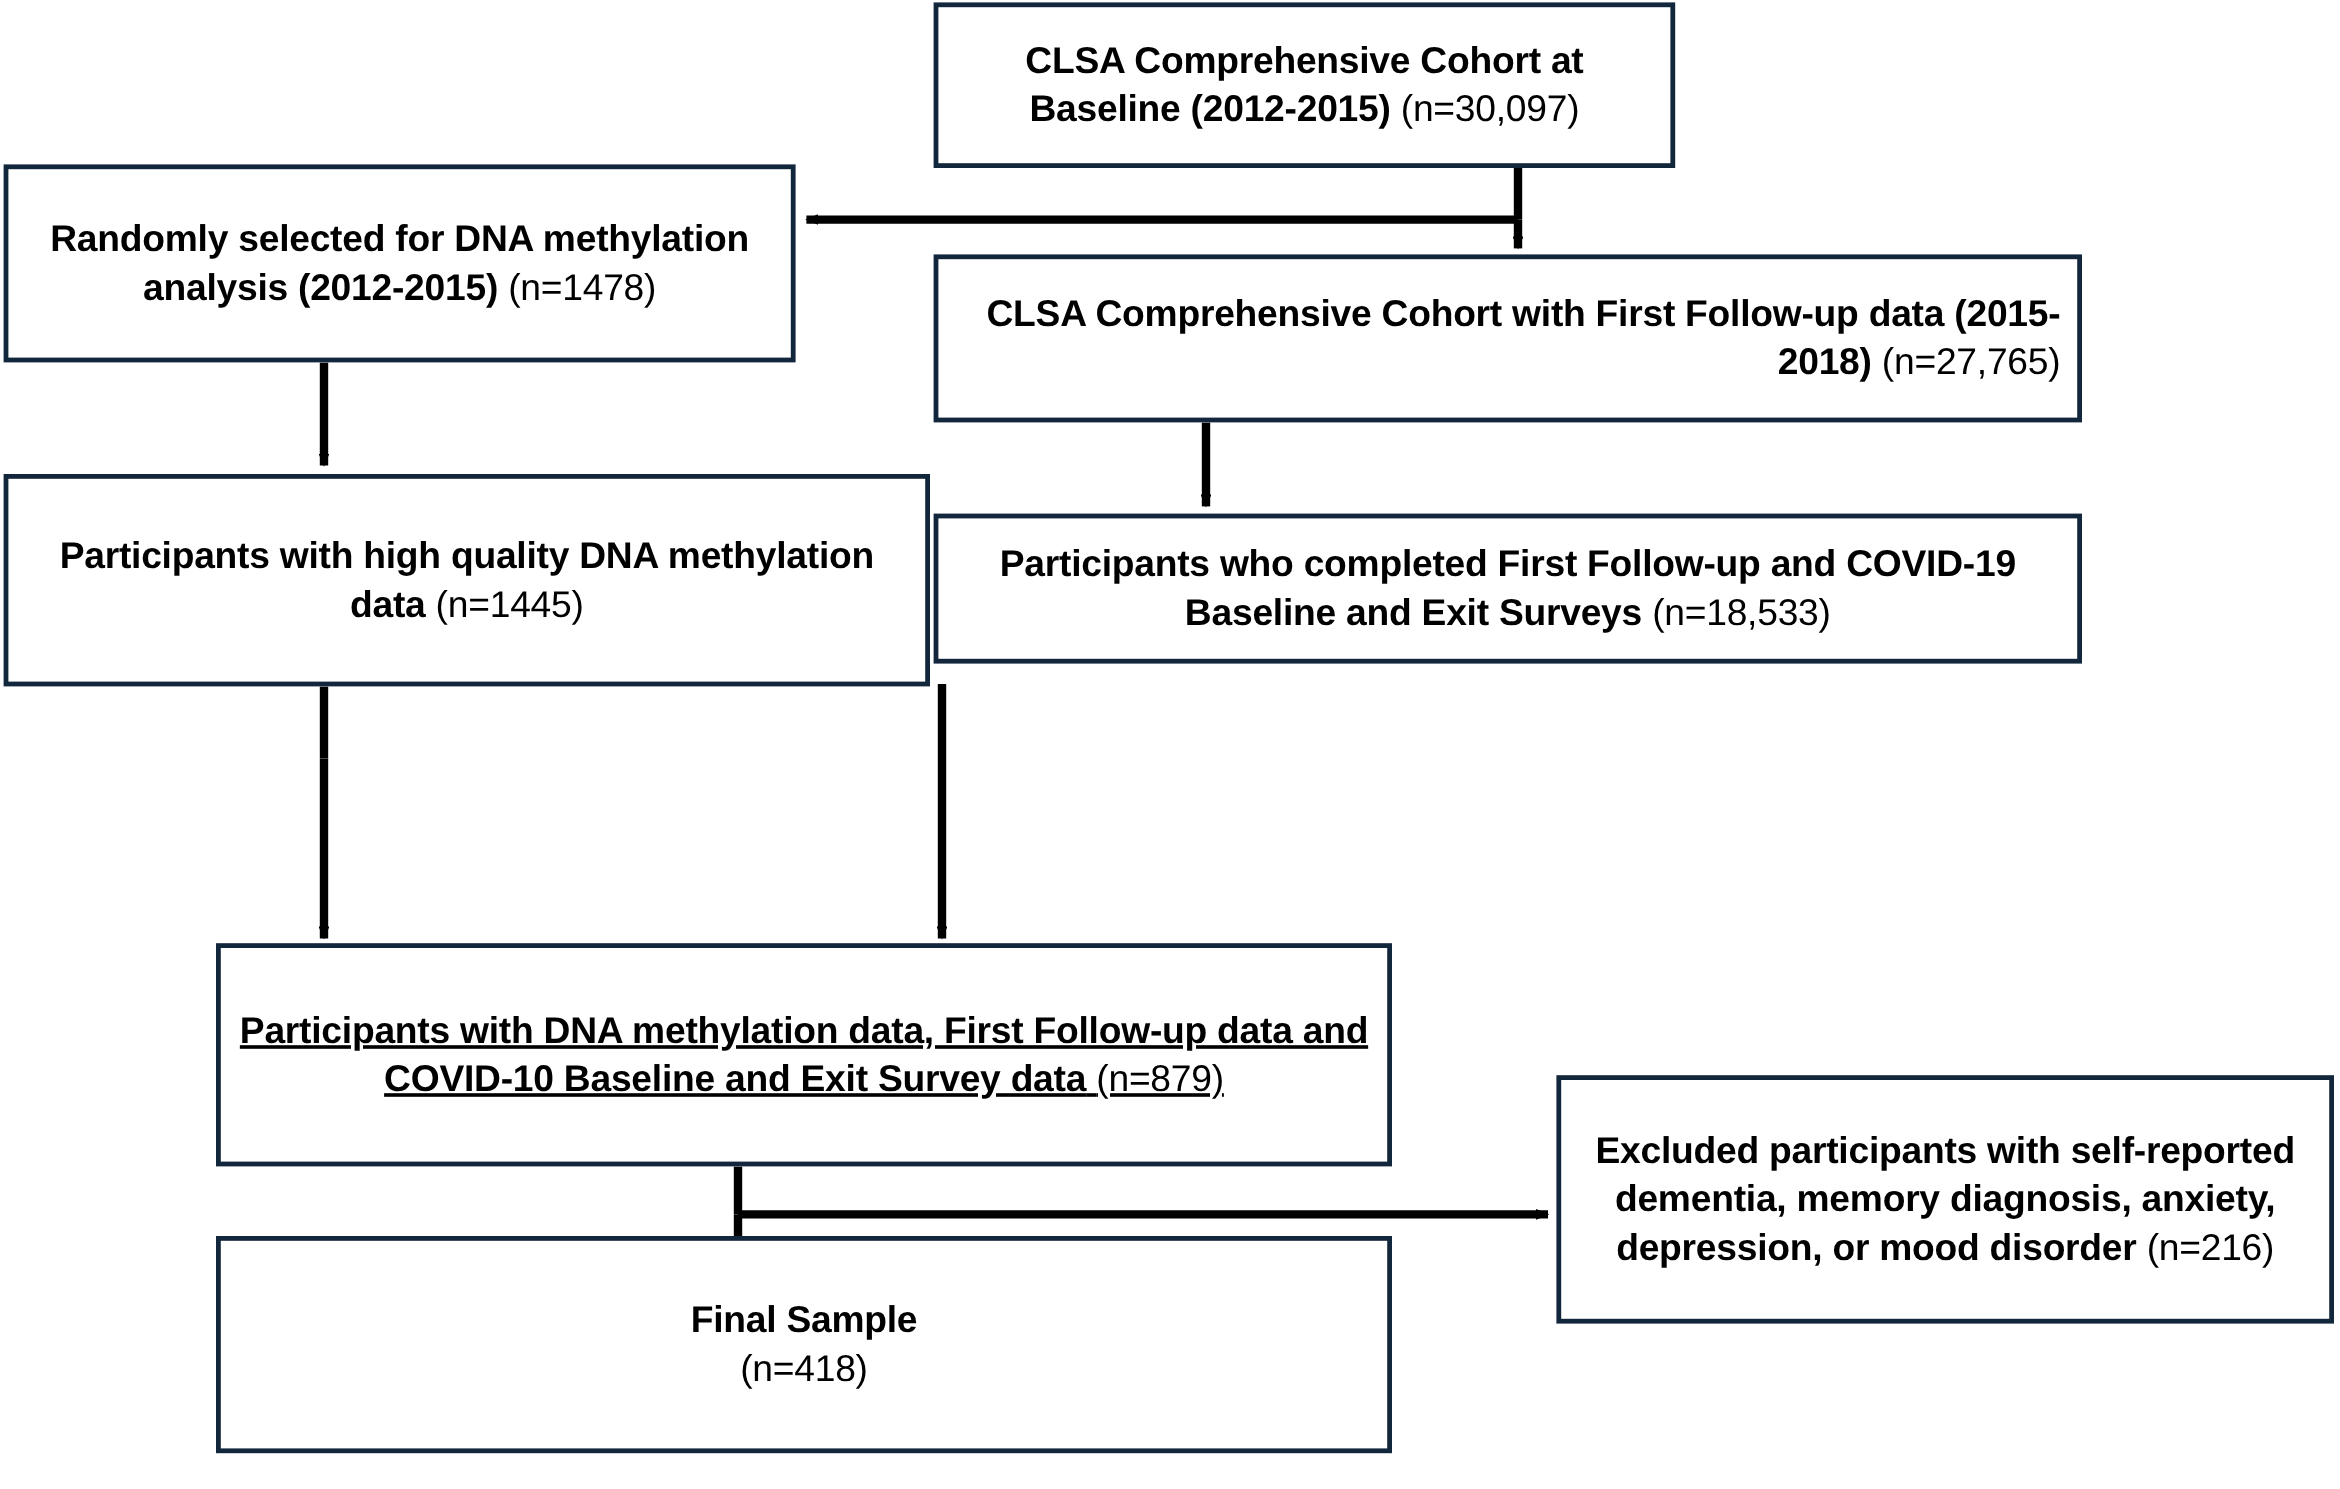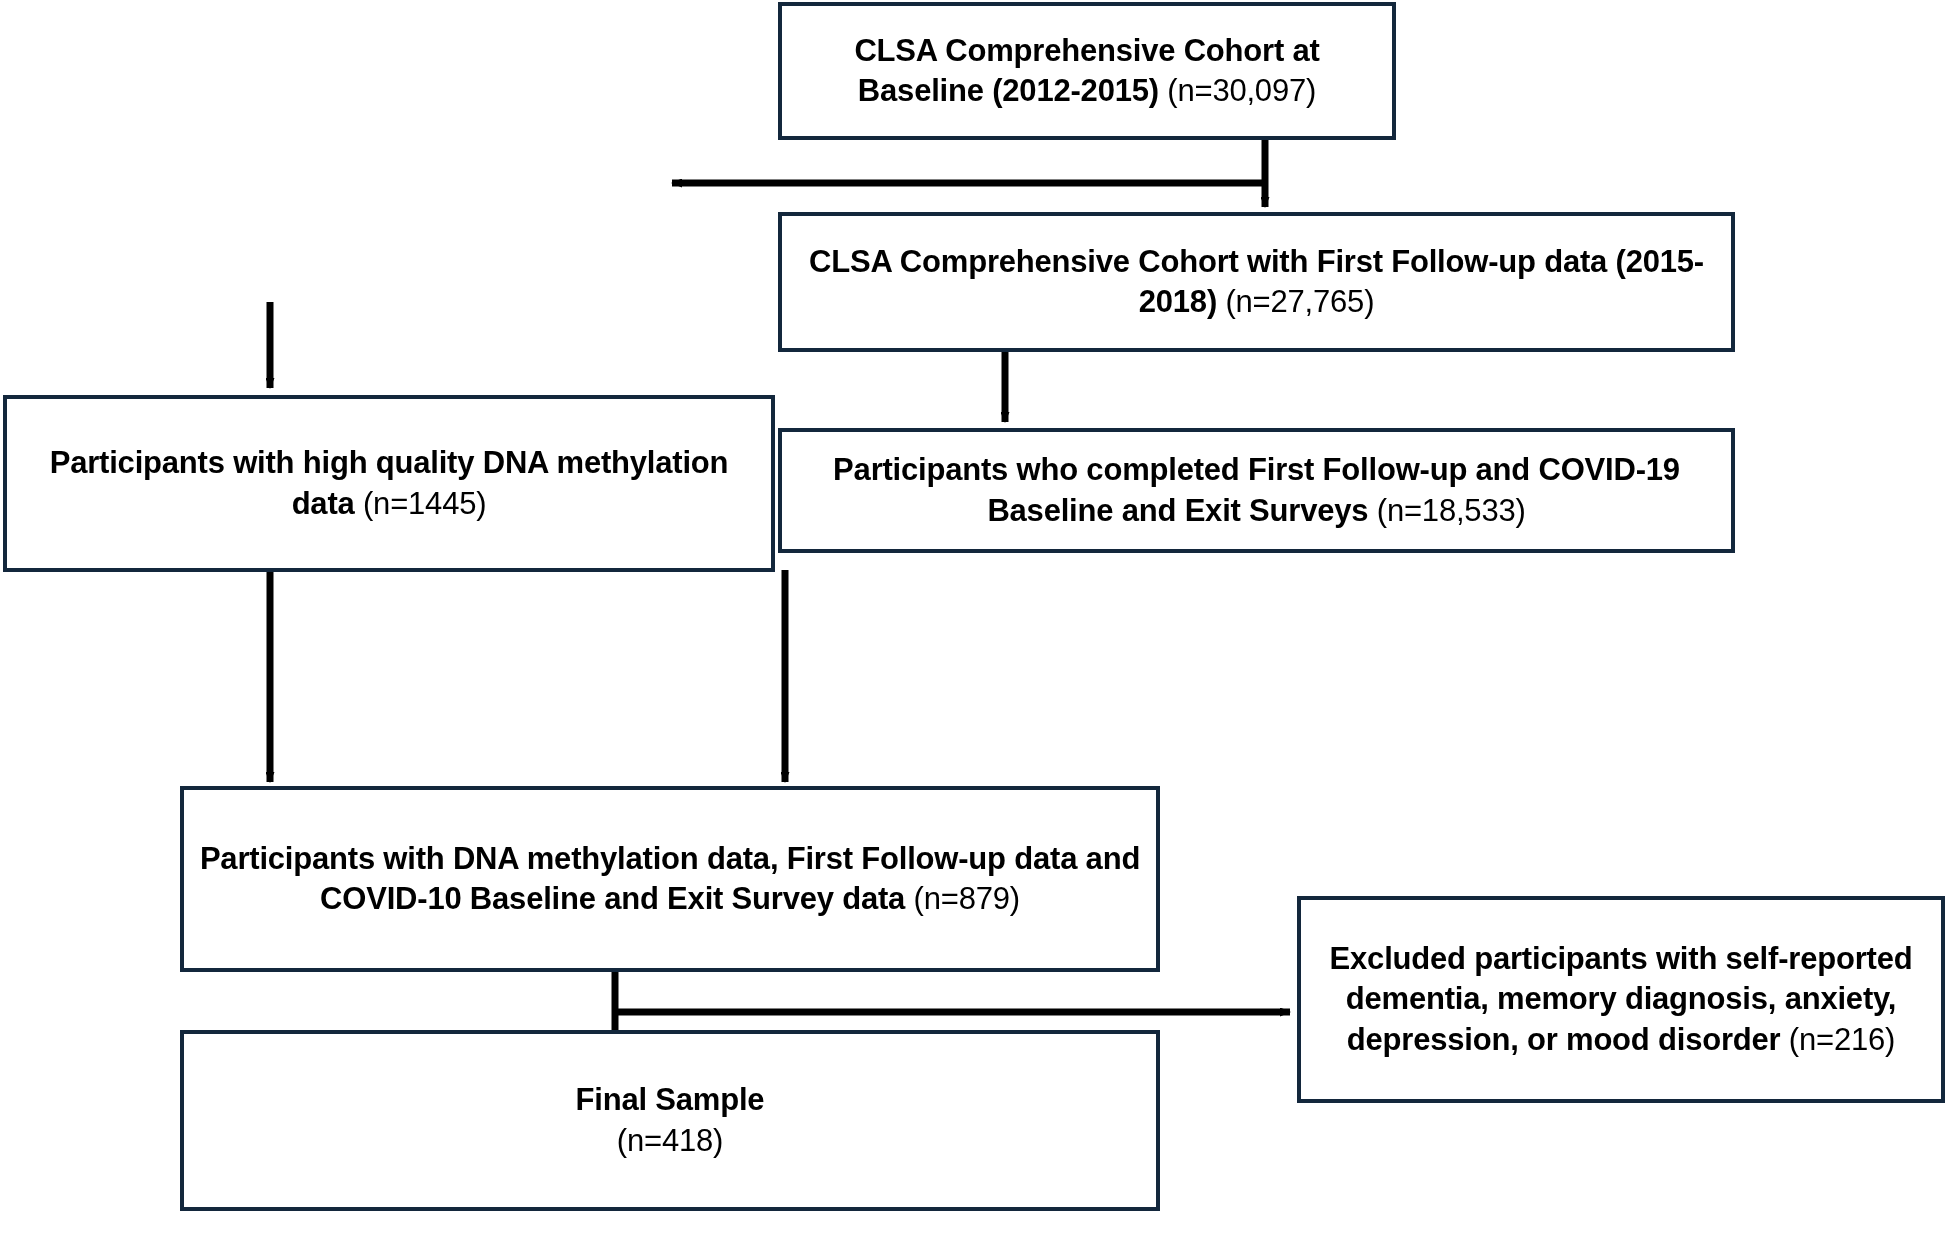--- a/index.html
+++ b/index.html
@@ -94,43 +94,49 @@
     </g>
   </svg>
 
   <div class="node-box" style="left:778px; top:2px; width:618px; height:138px;">
     <div class="node-text">
       <b>CLSA Comprehensive Cohort at Baseline (2012-2015)</b>
       <span>(n=30,097)</span>
     </div>
   </div>
 
+  <div class="node-box" style="left:3px; top:137px; width:660px; height:165px;">
+    <div class="node-text">
+      <b>Randomly selected for DNA methylation analysis (2012-2015)</b>
+      <span>(n=1478)</span>
+    </div>
+  </div>
 
-  <div class="node-box" style="left:778px; top:212px; width:957px; height:140px;">
+  <div class="node-box" style="left:778px; top:212px; width:957px; height:140px;text-align:right;">
     <div class="node-text">
       <b>CLSA Comprehensive Cohort with First Follow-up data (2015-2018)</b>
       <span>(n=27,765)</span>
     </div>
   </div>
 
   <div class="node-box" style="left:3px; top:395px; width:772px; height:177px;">
     <div class="node-text">
       <b>Participants with high quality DNA methylation data</b>
       <span>(n=1445)</span>
     </div>
   </div>
 
   <div class="node-box" style="left:778px; top:428px; width:957px; height:125px;">
     <div class="node-text">
       <b>Participants who completed First Follow-up and COVID-19 Baseline and Exit Surveys</b>
       <span>(n=18,533)</span>
     </div>
   </div>
 
-  <div class="node-box" style="left:180px; top:786px; width:980px; height:186px;">
+  <div class="node-box" style="left:180px; top:786px; width:980px; height:186px;text-decoration:underline;">
     <div class="node-text">
       <b>Participants with DNA methylation data, First Follow-up data and COVID-10 Baseline and Exit Survey data</b>
       <span>(n=879)</span>
     </div>
   </div>
 
   <div class="node-box" style="left:1297px; top:896px; width:648px; height:207px;">
     <div class="node-text">
       <b>Excluded participants with self-reported dementia, memory diagnosis, anxiety, depression, or mood disorder</b>
       <span>(n=216)</span>

